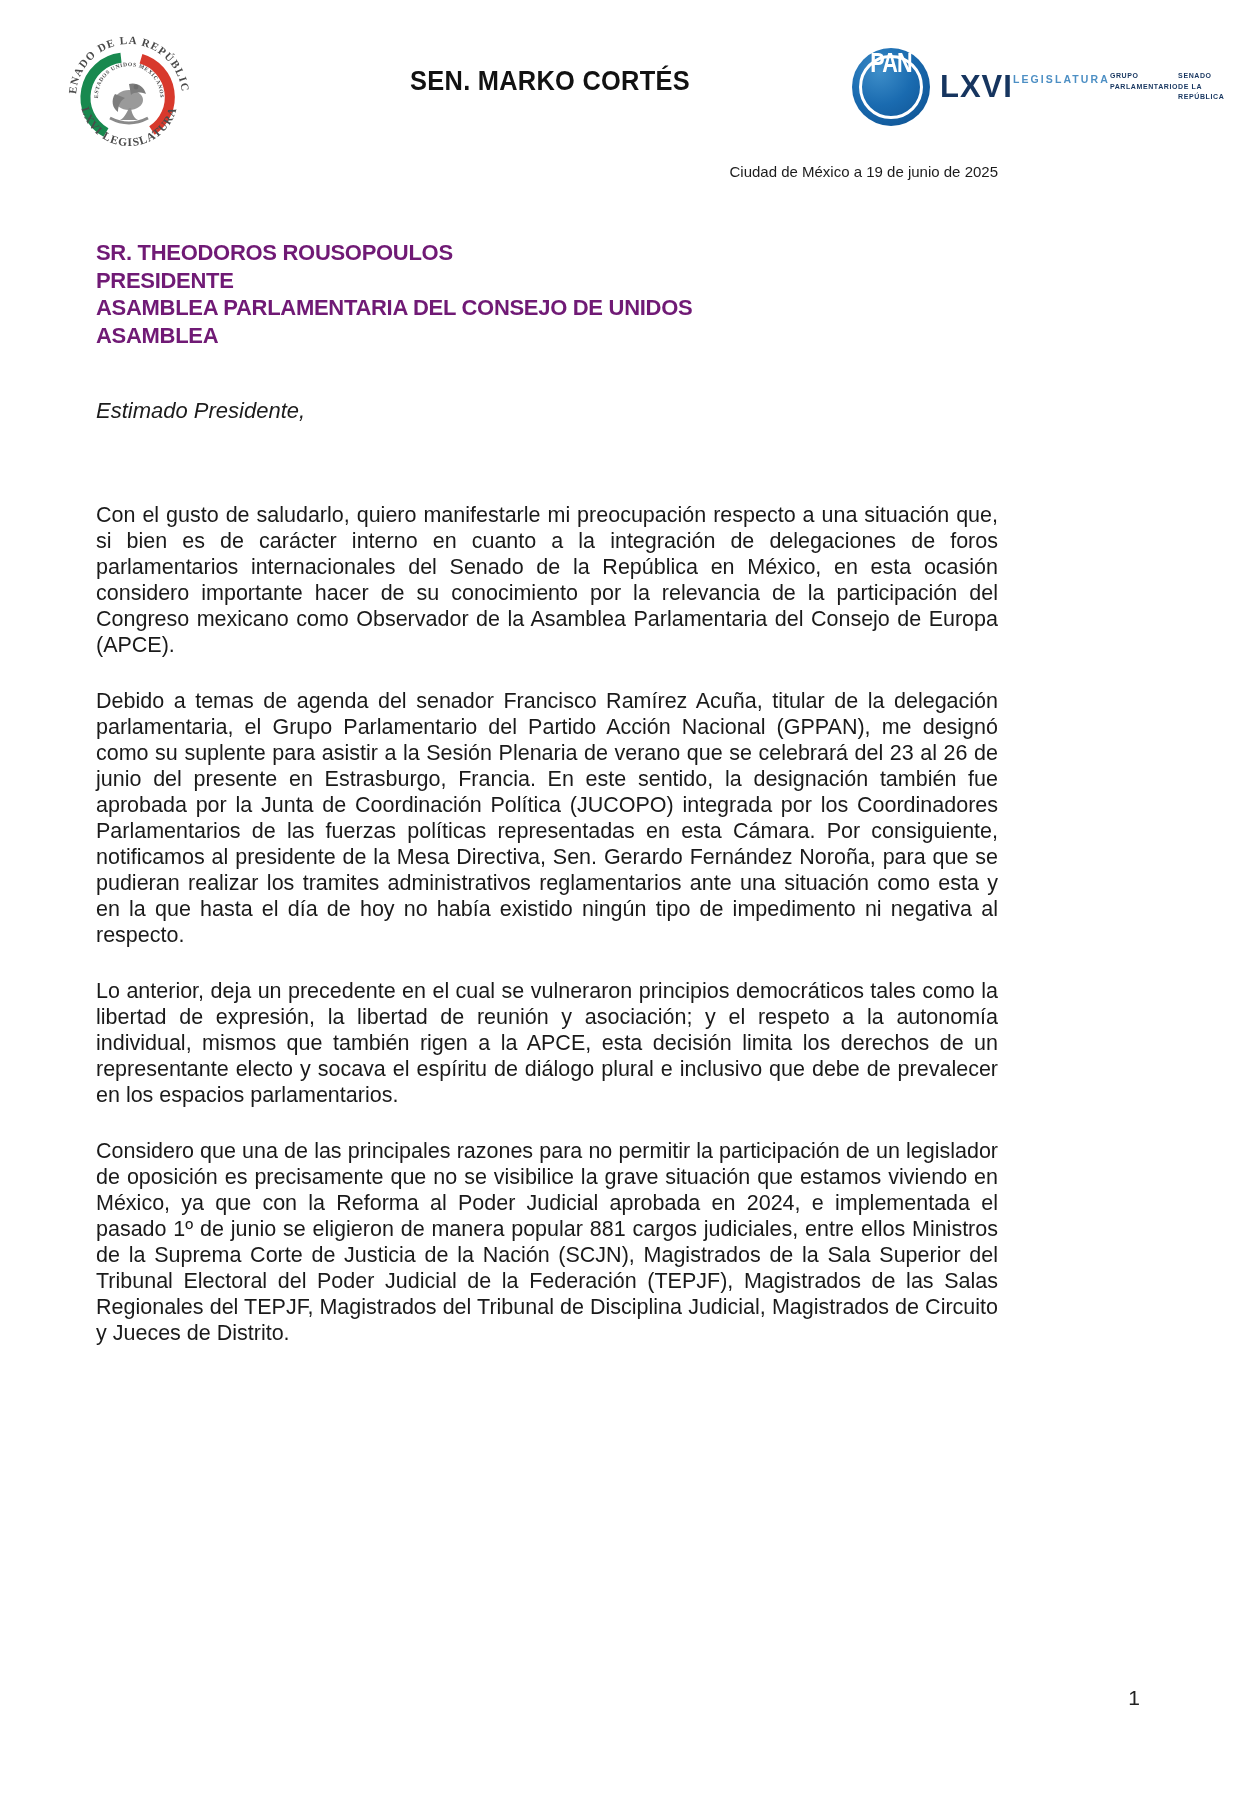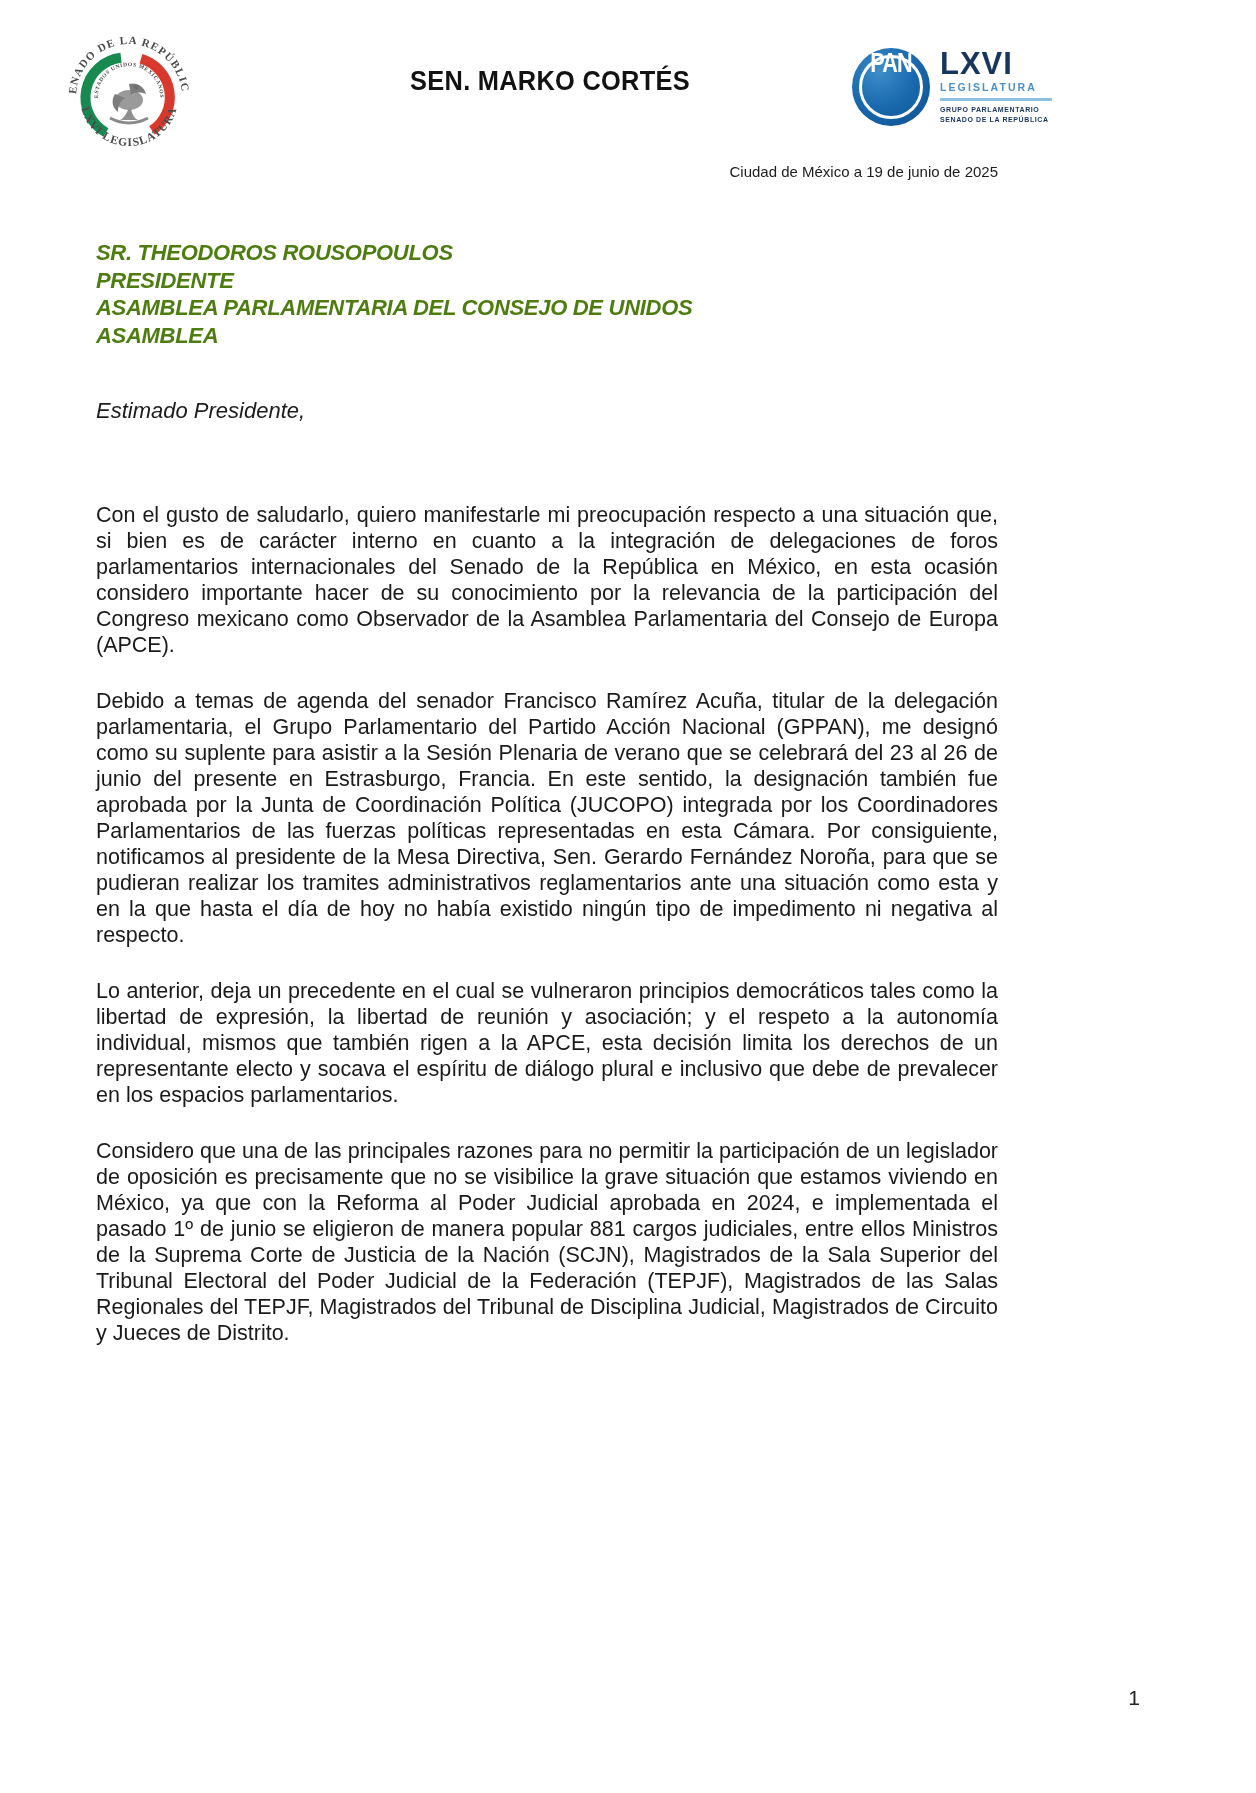--- a/index.html
+++ b/index.html
@@ -29,30 +29,30 @@
     position: relative;
   }
   .pan-circle::after {
     content: ""; position: absolute; inset: 7px; border-radius: 50%;
     border: 3px solid #ffffff;
   }
   .pan-acronym {
     color: #ffffff; font-weight: 800; font-size: 27px; letter-spacing: -1px;
     transform: scaleX(0.8); z-index: 1; font-family: "Liberation Sans", sans-serif;
   }
-  .pan-text { display: flex; flex-direction: column; line-height: 1; width: 118px; }
+  .pan-text { display: flex; flex-direction: row; line-height: 1; width: 118px; }
   .pan-lxvi { font-size: 31px; font-weight: 800; color: #16355f; letter-spacing: 1px; }
   .pan-legislatura { font-size: 10.5px; font-weight: 700; color: #4d8fc4; letter-spacing: 2.1px; margin-top: 3px; }
   .pan-divider { height: 3px; background: #8cc0e3; margin: 5px 0 4px 0; border: none; width: 112px; }
   .pan-group { font-size: 7px; font-weight: 700; color: #16355f; letter-spacing: 0.6px; line-height: 1.5; }
 
   
   .content { position: absolute; left: 96px; top: 156px; width: 902px; }
   .dateline { text-align: right; font-size: 15px; line-height: 31px; color: #1c1c1c; }
-  .recipient { margin-top: 52px; font-weight: 700; font-size: 22px; line-height: 27.5px; letter-spacing: -0.3px; color: #4d7c0f; font-style: italic; }
+  .recipient { margin-top: 52px; font-weight: 700; font-size: 22px; line-height: 27.5px; letter-spacing: -0.3px; color: #701a75; }
   .salutation { margin-top: 48px; font-style: italic; font-size: 22px; line-height: 27px; color: #1c1c1c; }
   .body-paragraphs p {
     font-size: 21.5px; line-height: 26px; text-align: justify; color: #1a1a1a;
     margin-top: 30px;
   }
   .body-paragraphs p:first-child { margin-top: 78px; }
 
   .page-number { position: absolute; right: 116px; top: 1686px; font-size: 21px; color: #222; }
 
   

